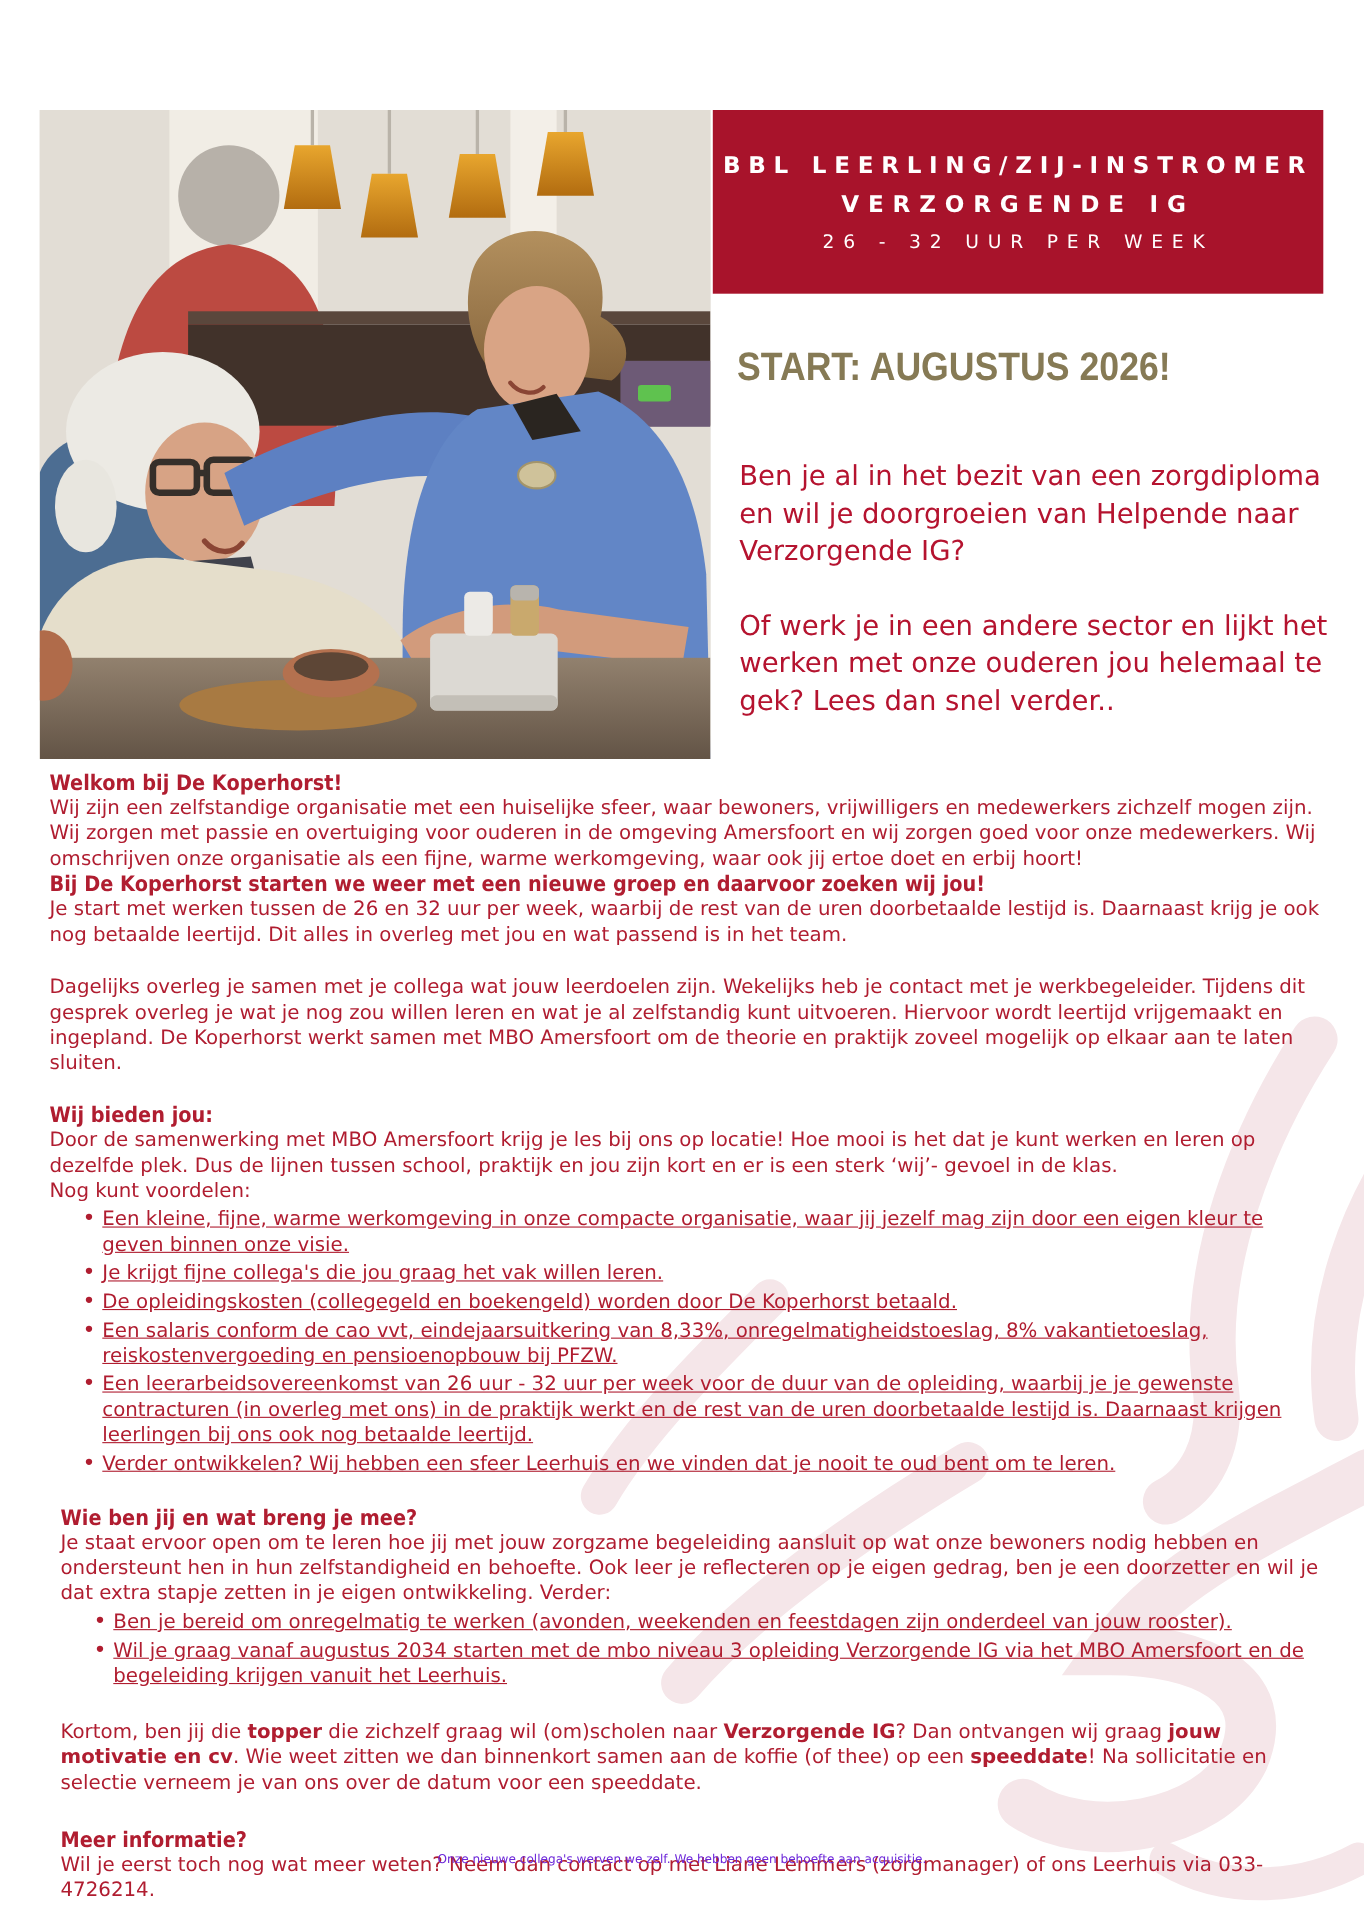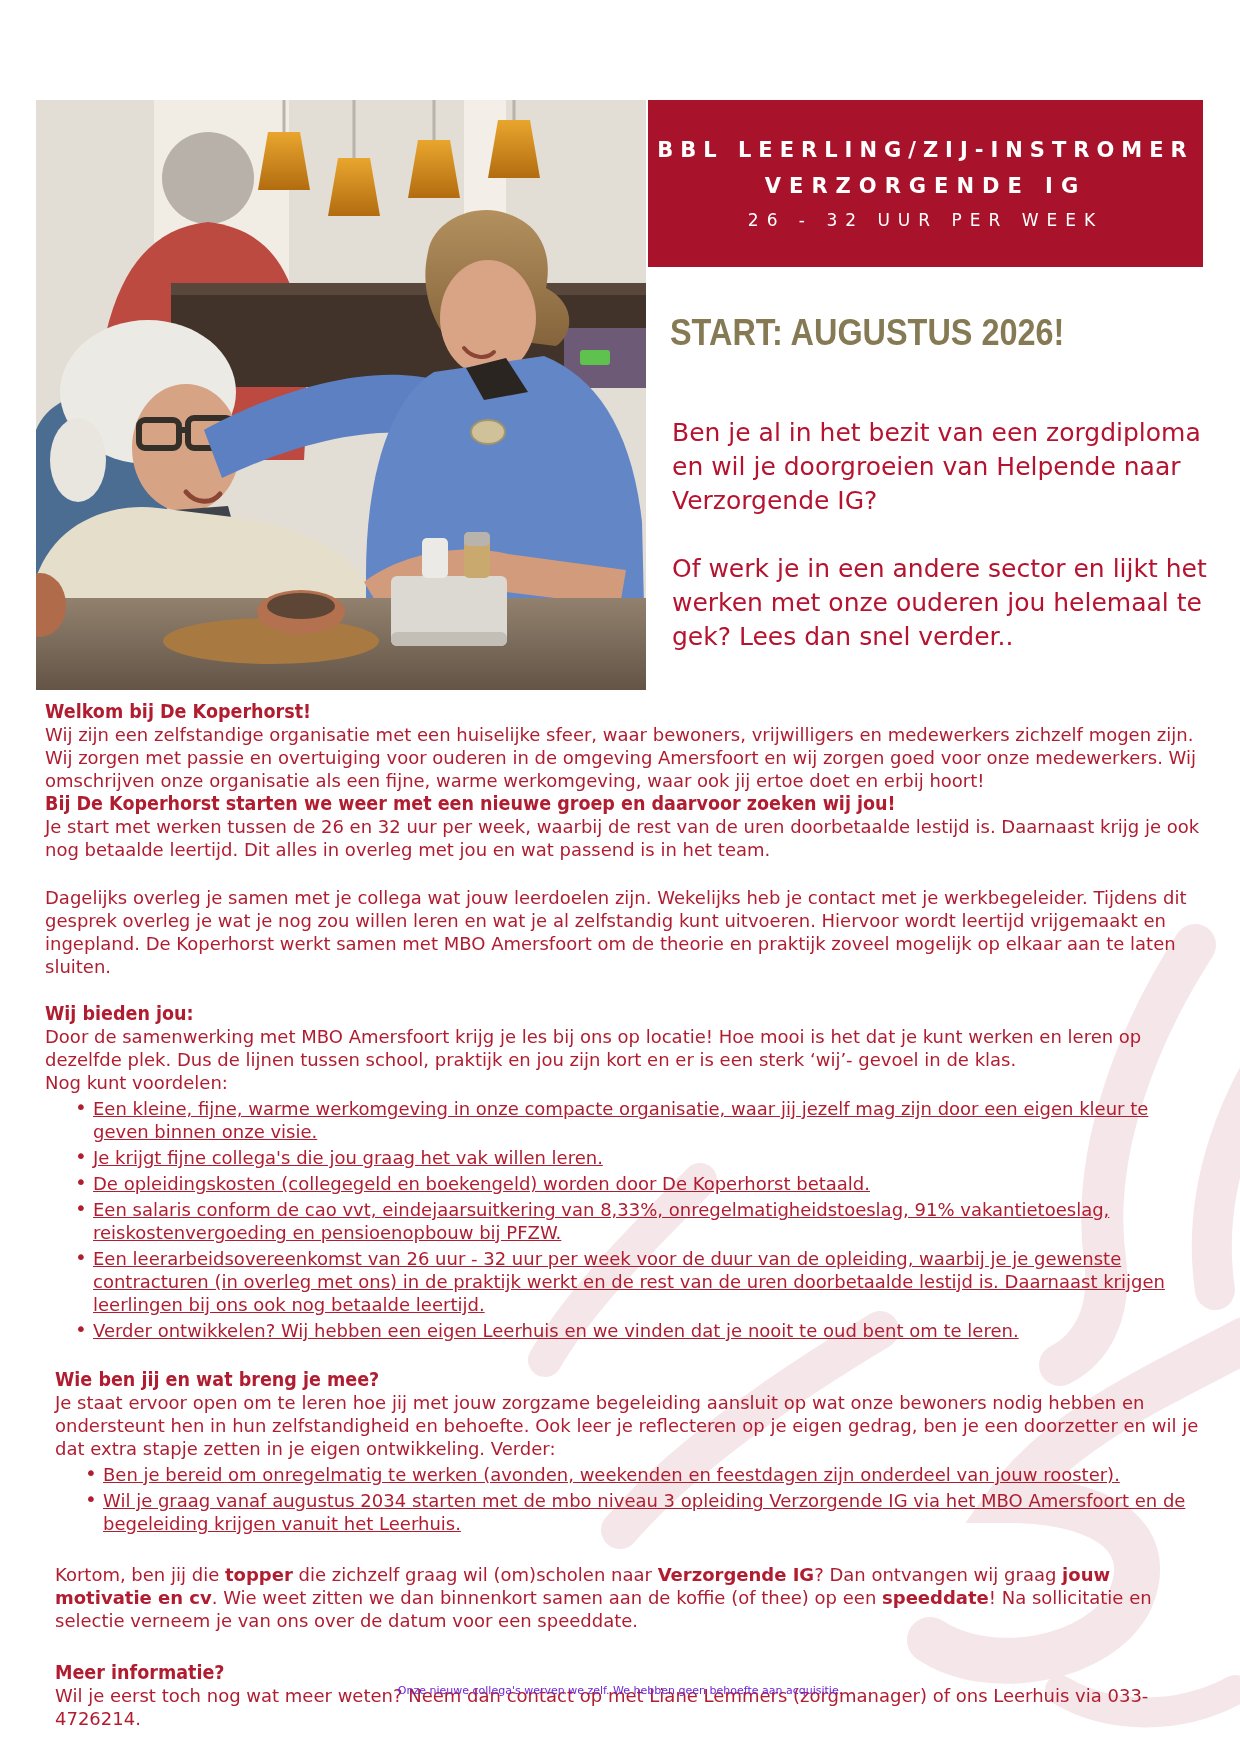--- a/index.html
+++ b/index.html
@@ -166,23 +166,23 @@
     </div>
 
     <div class="sec-bieden">
       <div class="h">Wij bieden jou:</div>
       <p>Door de samenwerking met MBO Amersfoort krijg je les bij ons op locatie! Hoe mooi is het dat je kunt werken en leren op dezelfde plek. Dus de lijnen tussen school, praktijk en jou zijn kort en er is een sterk ‘wij’- gevoel in de klas.</p>
       <p>Nog kunt voordelen:</p>
       <ul class="bullets">
         <li>Een kleine, fijne, warme werkomgeving in onze compacte organisatie, waar jij jezelf mag zijn door een eigen kleur te geven binnen onze visie.</li>
         <li>Je krijgt fijne collega's die jou graag het vak willen leren.</li>
         <li>De opleidingskosten (collegegeld en boekengeld) worden door De Koperhorst betaald.</li>
-        <li>Een salaris conform de cao vvt, eindejaarsuitkering van 8,33%, onregelmatigheidstoeslag, 91% vakantietoeslag, reiskostenvergoeding en pensioenopbouw bij PFZW.</li>
+        <li>Een salaris conform de cao vvt, eindejaarsuitkering van 8,33%, onregelmatigheidstoeslag, 8% vakantietoeslag, reiskostenvergoeding en pensioenopbouw bij PFZW.</li>
         <li>Een leerarbeidsovereenkomst van 26 uur - 32 uur per week voor de duur van de opleiding, waarbij je je gewenste contracturen (in overleg met ons) in de praktijk werkt en de rest van de uren doorbetaalde lestijd is. Daarnaast krijgen leerlingen bij ons ook nog betaalde leertijd.</li>
-        <li>Verder ontwikkelen? Wij hebben een eigen Leerhuis en we vinden dat je nooit te oud bent om te leren.</li>
+        <li>Verder ontwikkelen? Wij hebben een sfeer Leerhuis en we vinden dat je nooit te oud bent om te leren.</li>
       </ul>
     </div>
 
     <div class="sec-wie">
       <div class="h">Wie ben jij en wat breng je mee?</div>
       <p>Je staat ervoor open om te leren hoe jij met jouw zorgzame begeleiding aansluit op wat onze bewoners nodig hebben en ondersteunt hen in hun zelfstandigheid en behoefte. Ook leer je reflecteren op je eigen gedrag, ben je een doorzetter en wil je dat extra stapje zetten in je eigen ontwikkeling. Verder:</p>
       <ul class="bullets">
         <li>Ben je bereid om onregelmatig te werken (avonden, weekenden en feestdagen zijn onderdeel van jouw rooster).</li>
         <li>Wil je graag vanaf augustus 2034 starten met de mbo niveau 3 opleiding Verzorgende IG via het MBO Amersfoort en de begeleiding krijgen vanuit het Leerhuis.</li>
       </ul>

